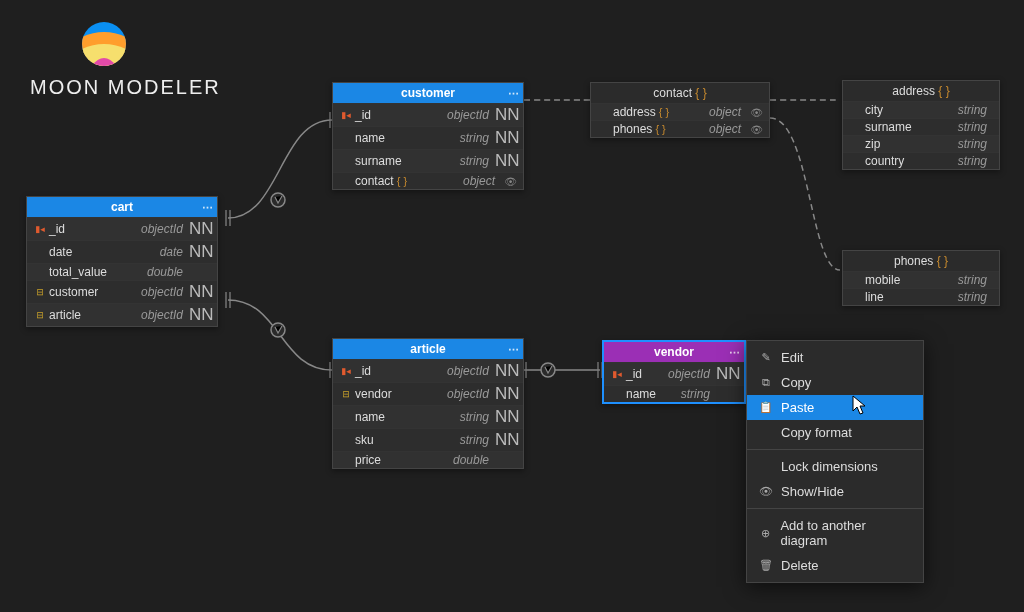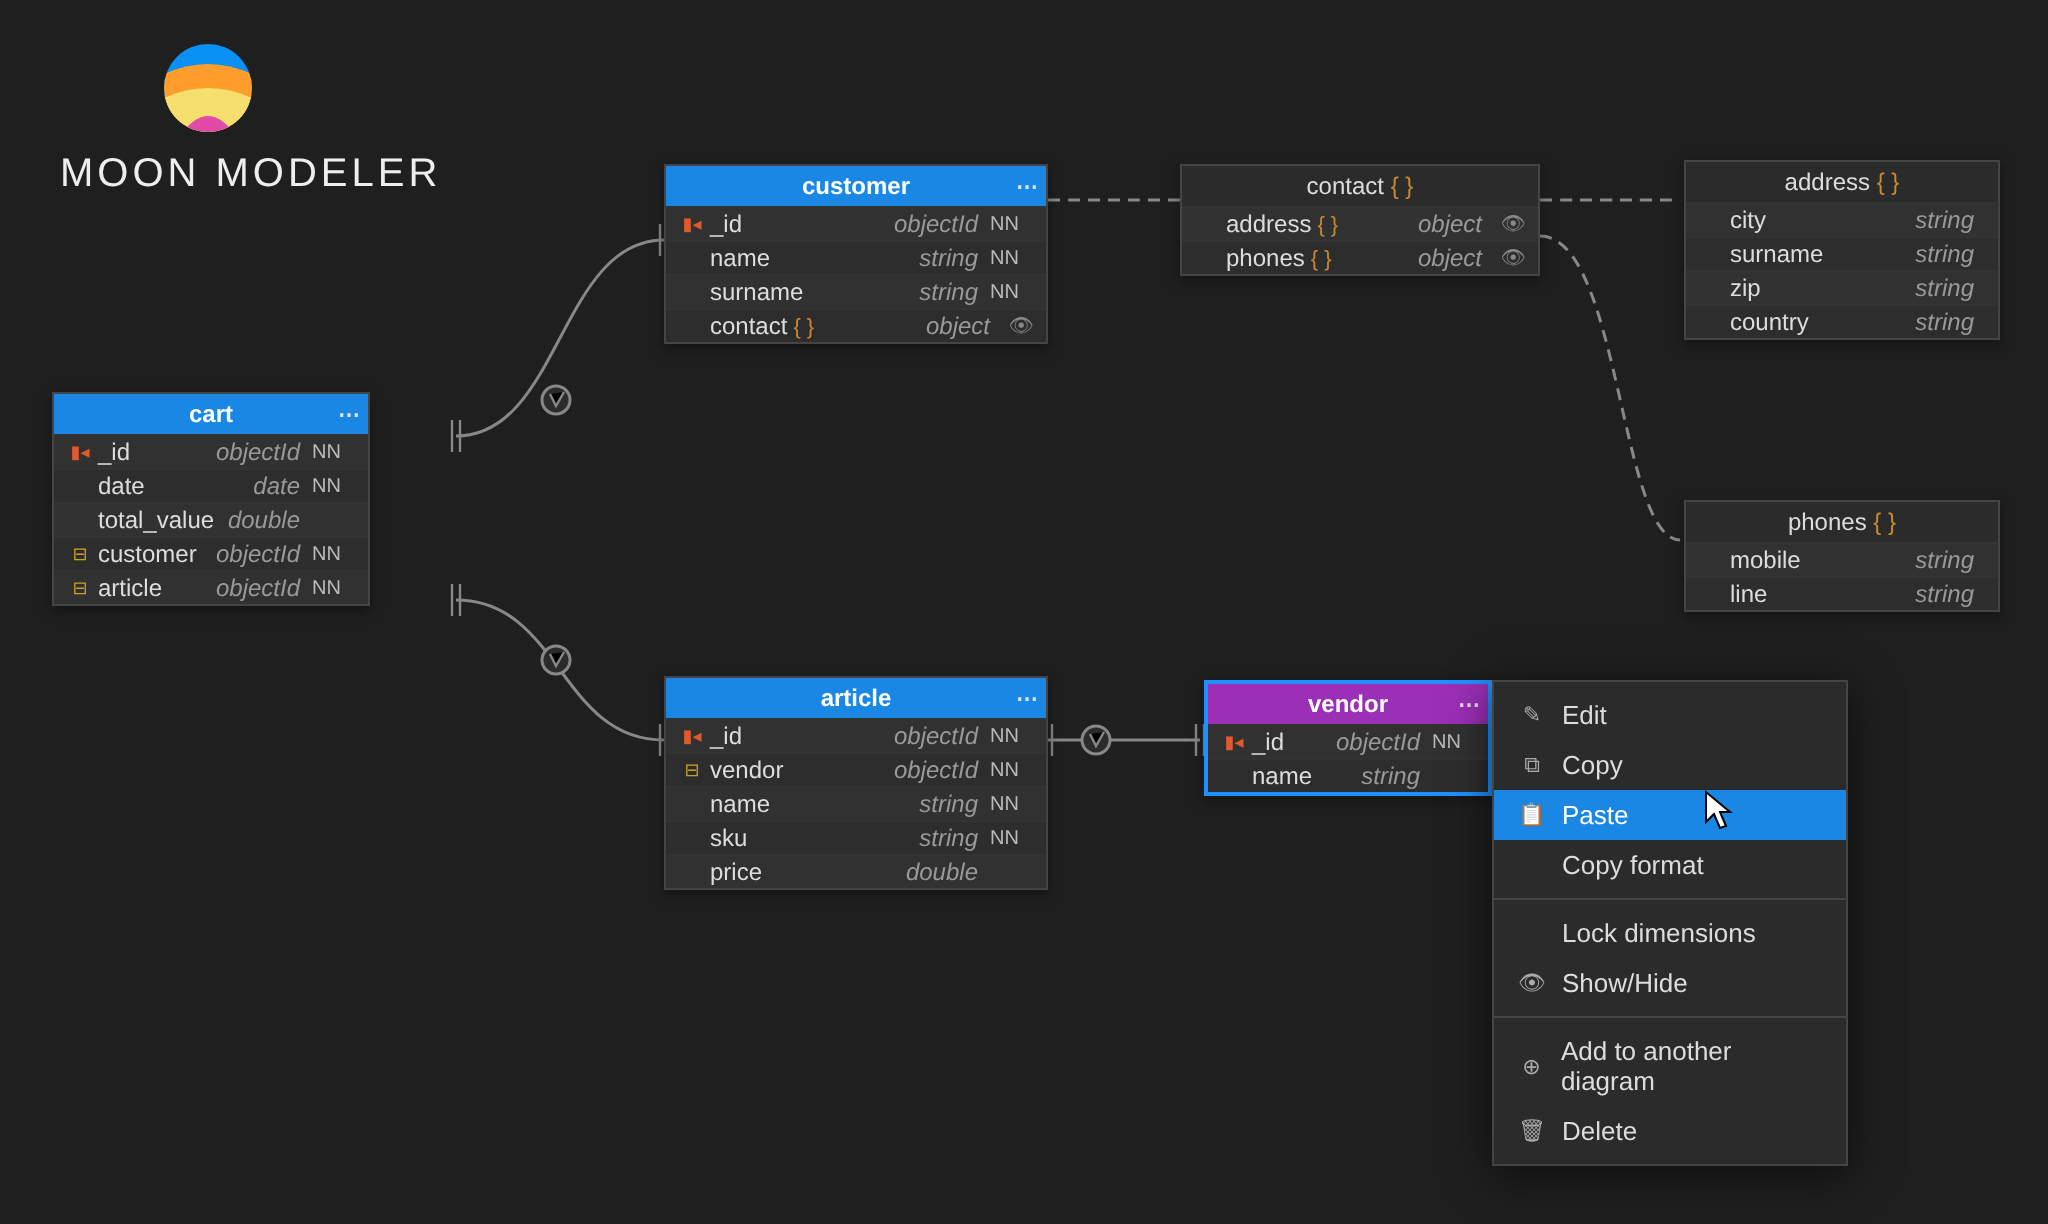--- a/index.html
+++ b/index.html
@@ -44,21 +44,21 @@
     padding: 1px 6px 1px 4px;
     border-top: 1px solid #333;
     background: #313131;
   }
   .row:nth-child(even) { background: #2d2d2d; }
   .row .icon { width: 18px; text-align: center; font-size: 9px; }
   .icon.pk { color: #e05a2e; }
   .icon.embed { color: #c8a02a; }
   .row .field { flex: 1; color: #ddd; }
   .row .type { color: #999; font-style: italic; padding: 0 6px; }
-  .row .nn { color: #bbb; font-size: 10px; width: 22px; }
+  .row .nn { color: #bbb; font-size: 17px; width: 22px; }
   .row .eye { width: 16px; color: #888; font-size: 10px; text-align: right; }
   .braces { color: #c78a2e; font-size: 11px; padding-left: 3px; }
   
   .entity-header.dark { background: #2b2b2b; color: #ddd; font-weight: 400; }
   .entity-header.dark .title-braces { color: #c78a2e; }
   
   .ctx {
     position: absolute;
     background: #2b2b2b;
     border: 1px solid #444;
@@ -146,21 +146,21 @@
         <rect x="0" y="0" width="48" height="48" fill="#0a8ff2"></rect>
         <path d="M0 18 Q24 6 48 18 L48 48 L0 48 Z" fill="#ff9e2c"></path>
         <path d="M0 30 Q24 18 48 30 L48 48 L0 48 Z" fill="#f6df6d"></path>
         <path d="M10 48 Q24 28 38 48 Z" fill="#e24aa8"></path>
       </g>
     </svg>
   </div>
   <div class="brand-title">MOON MODELER</div>
 </div>
 
-<div class="entity" style="left:26px; top:196px; width:159px">
+<div class="entity" style="left:26px; top:196px; width:192px">
   <div class="entity-header">
     <span>cart</span>
     <span class="entity-menu-btn">⋯</span>
   </div>
   <div class="entity-body">
     <div class="row">
         <span class="icon pk">▮◂</span>
         <span class="field">_id</span>
         <span class="type">objectId</span>
         <span class="nn">NN</span>

